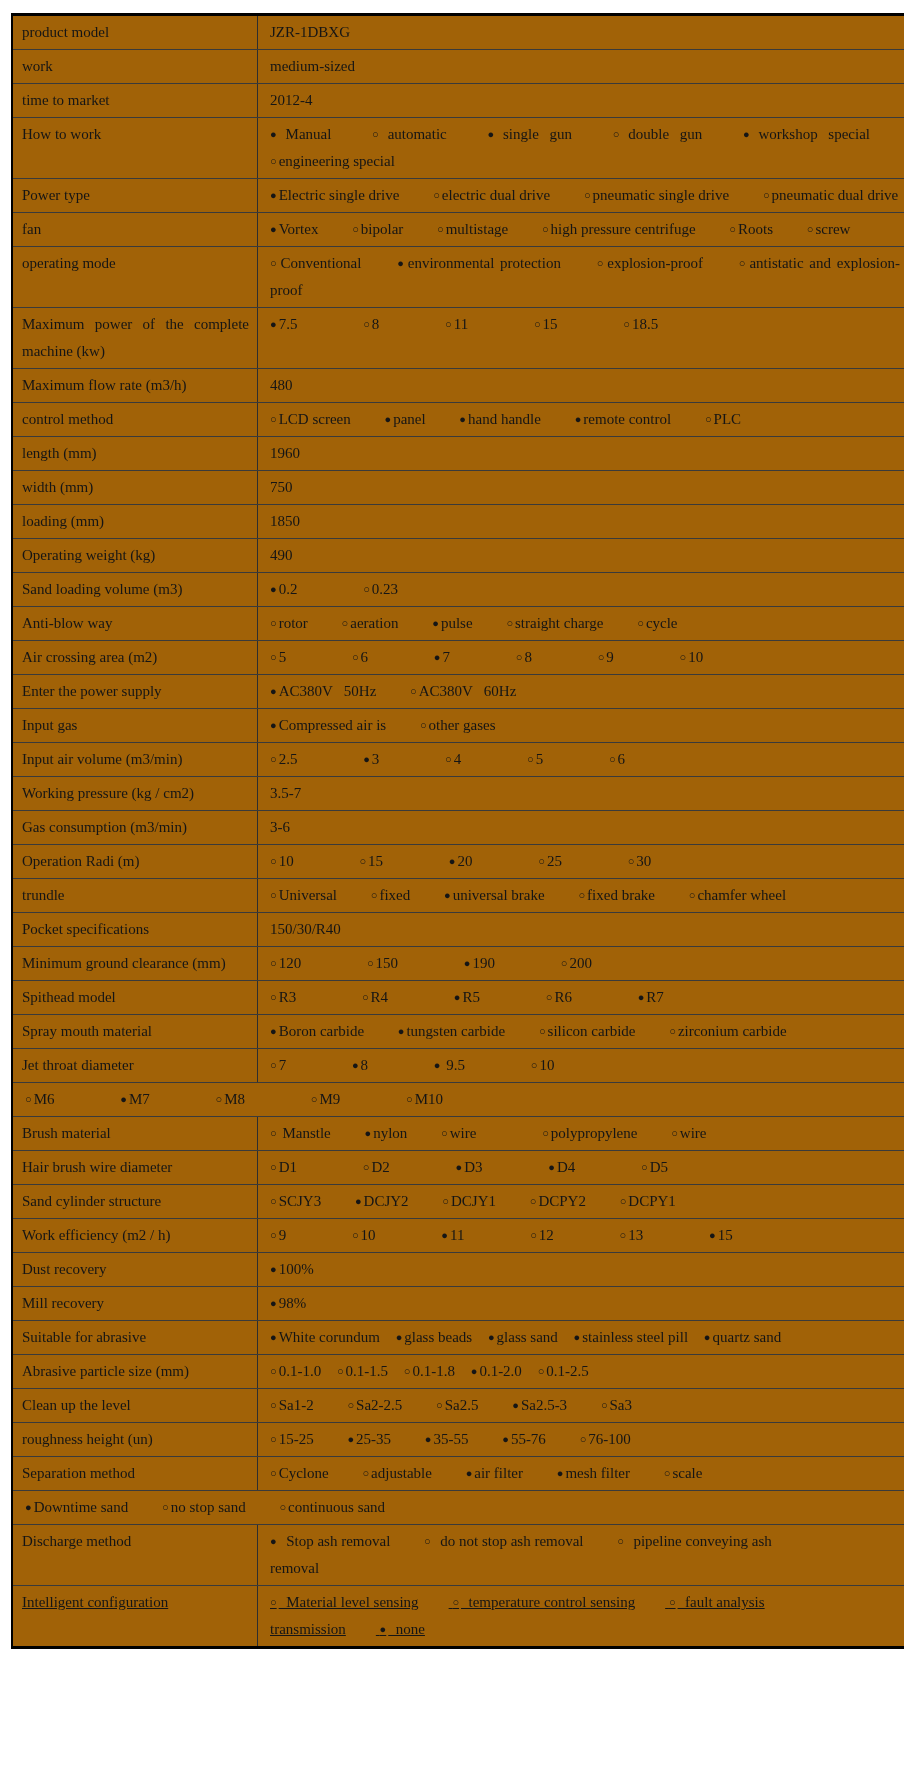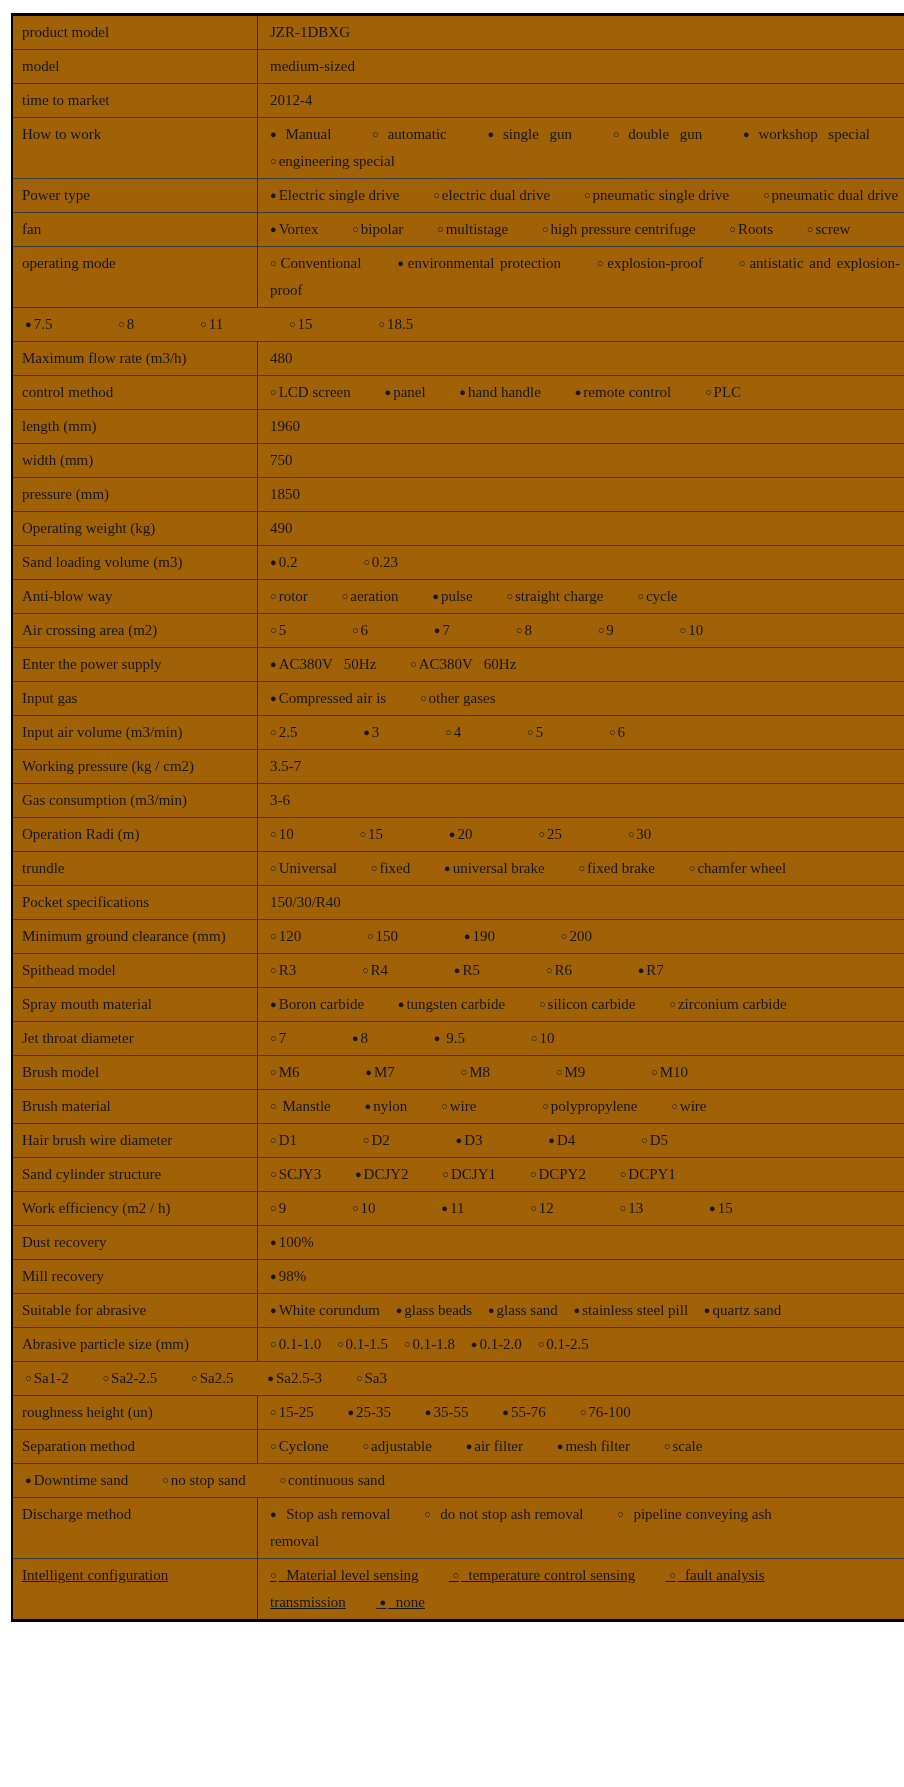--- a/index.html
+++ b/index.html
@@ -32,21 +32,21 @@
 </style>
 </head>
 <body>
 
 <div class="spec-table" id="spec-table">
     <div class="row">
       <div class="cell label">product model</div>
       <div class="cell value"><span class="val-text">JZR-1DBXG</span></div>
     </div>
     <div class="row">
-      <div class="cell label">model</div>
+      <div class="cell label">work</div>
       <div class="cell value"><span class="val-text">medium-sized</span></div>
     </div>
     <div class="row">
       <div class="cell label">time to market</div>
       <div class="cell value"><span class="val-text">2012-4</span></div>
     </div>
     <div class="row">
       <div class="cell label">How to work</div>
       <div class="cell value"><span class="opt"><span class="bullet">●</span><span class="opt-text">Manual</span></span> <span class="opt"><span class="bullet">○</span><span class="opt-text">automatic</span></span> <span class="opt"><span class="bullet">●</span><span class="opt-text">single gun</span></span> <span class="opt"><span class="bullet">○</span><span class="opt-text">double gun</span></span> <span class="opt"><span class="bullet">●</span><span class="opt-text">workshop special</span></span> <span class="opt"><span class="bullet">○</span><span class="opt-text">engineering special</span></span> </div>
     </div>
@@ -56,40 +56,41 @@
     </div>
     <div class="row">
       <div class="cell label">fan</div>
       <div class="cell value"><span class="opt"><span class="bullet">●</span><span class="opt-text">Vortex</span></span> <span class="opt"><span class="bullet">○</span><span class="opt-text">bipolar</span></span> <span class="opt"><span class="bullet">○</span><span class="opt-text">multistage</span></span> <span class="opt"><span class="bullet">○</span><span class="opt-text">high pressure centrifuge</span></span> <span class="opt"><span class="bullet">○</span><span class="opt-text">Roots</span></span> <span class="opt"><span class="bullet">○</span><span class="opt-text">screw</span></span> </div>
     </div>
     <div class="row">
       <div class="cell label">operating mode</div>
       <div class="cell value"><span class="opt"><span class="bullet">○</span><span class="opt-text">Conventional</span></span> <span class="opt"><span class="bullet">●</span><span class="opt-text">environmental protection</span></span> <span class="opt"><span class="bullet">○</span><span class="opt-text">explosion-proof</span></span> <span class="opt"><span class="bullet">○</span><span class="opt-text">antistatic and explosion-proof</span></span> </div>
     </div>
     <div class="row">
+      <div class="cell label">Maximum power of the complete machine (kw)</div>
       <div class="cell value"><span class="opt wide"><span class="bullet">●</span><span class="opt-text">7.5</span></span> <span class="opt wide"><span class="bullet">○</span><span class="opt-text">8</span></span> <span class="opt wide"><span class="bullet">○</span><span class="opt-text">11</span></span> <span class="opt wide"><span class="bullet">○</span><span class="opt-text">15</span></span> <span class="opt wide"><span class="bullet">○</span><span class="opt-text">18.5</span></span> </div>
     </div>
     <div class="row">
       <div class="cell label">Maximum flow rate (m3/h)</div>
       <div class="cell value"><span class="val-text">480</span></div>
     </div>
     <div class="row">
       <div class="cell label">control method</div>
       <div class="cell value"><span class="opt"><span class="bullet">○</span><span class="opt-text">LCD screen</span></span> <span class="opt"><span class="bullet">●</span><span class="opt-text">panel</span></span> <span class="opt"><span class="bullet">●</span><span class="opt-text">hand handle</span></span> <span class="opt"><span class="bullet">●</span><span class="opt-text">remote control</span></span> <span class="opt wide"><span class="bullet">○</span><span class="opt-text">PLC</span></span> </div>
     </div>
     <div class="row">
       <div class="cell label">length (mm)</div>
       <div class="cell value"><span class="val-text">1960</span></div>
     </div>
     <div class="row">
       <div class="cell label">width (mm)</div>
       <div class="cell value"><span class="val-text">750</span></div>
     </div>
     <div class="row">
-      <div class="cell label">pressure (mm)</div>
+      <div class="cell label">loading (mm)</div>
       <div class="cell value"><span class="val-text">1850</span></div>
     </div>
     <div class="row">
       <div class="cell label">Operating weight (kg)</div>
       <div class="cell value"><span class="val-text">490</span></div>
     </div>
     <div class="row">
       <div class="cell label">Sand loading volume (m3)</div>
       <div class="cell value"><span class="opt wide"><span class="bullet">●</span><span class="opt-text">0.2</span></span> <span class="opt wide"><span class="bullet">○</span><span class="opt-text">0.23</span></span> </div>
     </div>
@@ -143,21 +144,20 @@
     </div>
     <div class="row">
       <div class="cell label">Spray mouth material</div>
       <div class="cell value"><span class="opt"><span class="bullet">●</span><span class="opt-text">Boron carbide</span></span> <span class="opt"><span class="bullet">●</span><span class="opt-text">tungsten carbide</span></span> <span class="opt"><span class="bullet">○</span><span class="opt-text">silicon carbide</span></span> <span class="opt"><span class="bullet">○</span><span class="opt-text">zirconium carbide</span></span> </div>
     </div>
     <div class="row">
       <div class="cell label">Jet throat diameter</div>
       <div class="cell value"><span class="opt wide"><span class="bullet">○</span><span class="opt-text">7</span></span> <span class="opt wide"><span class="bullet">●</span><span class="opt-text">8</span></span> <span class="opt wide"><span class="bullet">●</span><span class="opt-text"> 9.5</span></span> <span class="opt wide"><span class="bullet">○</span><span class="opt-text">10</span></span> </div>
     </div>
     <div class="row">
-      <div class="cell label">Brush model</div>
       <div class="cell value"><span class="opt wide"><span class="bullet">○</span><span class="opt-text">M6</span></span> <span class="opt wide"><span class="bullet">●</span><span class="opt-text">M7</span></span> <span class="opt wide"><span class="bullet">○</span><span class="opt-text">M8</span></span> <span class="opt wide"><span class="bullet">○</span><span class="opt-text">M9</span></span> <span class="opt wide"><span class="bullet">○</span><span class="opt-text">M10</span></span> </div>
     </div>
     <div class="row">
       <div class="cell label">Brush material</div>
       <div class="cell value"><span class="opt"><span class="bullet">○</span><span class="opt-text"> Manstle</span></span> <span class="opt"><span class="bullet">●</span><span class="opt-text">nylon</span></span> <span class="opt wide"><span class="bullet">○</span><span class="opt-text">wire</span></span> <span class="opt"><span class="bullet">○</span><span class="opt-text">polypropylene</span></span> <span class="opt wide"><span class="bullet">○</span><span class="opt-text">wire</span></span> </div>
     </div>
     <div class="row">
       <div class="cell label">Hair brush wire diameter</div>
       <div class="cell value"><span class="opt wide"><span class="bullet">○</span><span class="opt-text">D1</span></span> <span class="opt wide"><span class="bullet">○</span><span class="opt-text">D2</span></span> <span class="opt wide"><span class="bullet">●</span><span class="opt-text">D3</span></span> <span class="opt wide"><span class="bullet">●</span><span class="opt-text">D4</span></span> <span class="opt wide"><span class="bullet">○</span><span class="opt-text">D5</span></span> </div>
     </div>
@@ -179,20 +179,21 @@
     </div>
     <div class="row">
       <div class="cell label">Suitable for abrasive</div>
       <div class="cell value tight"><span class="opt"><span class="bullet">●</span><span class="opt-text">White corundum</span></span> <span class="opt"><span class="bullet">●</span><span class="opt-text">glass beads</span></span> <span class="opt"><span class="bullet">●</span><span class="opt-text">glass sand</span></span> <span class="opt"><span class="bullet">●</span><span class="opt-text">stainless steel pill</span></span> <span class="opt"><span class="bullet">●</span><span class="opt-text">quartz sand</span></span> </div>
     </div>
     <div class="row">
       <div class="cell label">Abrasive particle size (mm)</div>
       <div class="cell value tight"><span class="opt"><span class="bullet">○</span><span class="opt-text">0.1-1.0</span></span> <span class="opt"><span class="bullet">○</span><span class="opt-text">0.1-1.5</span></span> <span class="opt"><span class="bullet">○</span><span class="opt-text">0.1-1.8</span></span> <span class="opt"><span class="bullet">●</span><span class="opt-text">0.1-2.0</span></span> <span class="opt"><span class="bullet">○</span><span class="opt-text">0.1-2.5</span></span> </div>
     </div>
     <div class="row">
+      <div class="cell label">Clean up the level</div>
       <div class="cell value"><span class="opt"><span class="bullet">○</span><span class="opt-text">Sa1-2</span></span> <span class="opt"><span class="bullet">○</span><span class="opt-text">Sa2-2.5</span></span> <span class="opt"><span class="bullet">○</span><span class="opt-text">Sa2.5</span></span> <span class="opt"><span class="bullet">●</span><span class="opt-text">Sa2.5-3</span></span> <span class="opt wide"><span class="bullet">○</span><span class="opt-text">Sa3</span></span> </div>
     </div>
     <div class="row">
       <div class="cell label">roughness height (un)</div>
       <div class="cell value"><span class="opt"><span class="bullet">○</span><span class="opt-text">15-25</span></span> <span class="opt"><span class="bullet">●</span><span class="opt-text">25-35</span></span> <span class="opt"><span class="bullet">●</span><span class="opt-text">35-55</span></span> <span class="opt"><span class="bullet">●</span><span class="opt-text">55-76</span></span> <span class="opt"><span class="bullet">○</span><span class="opt-text">76-100</span></span> </div>
     </div>
     <div class="row">
       <div class="cell label">Separation method</div>
       <div class="cell value"><span class="opt"><span class="bullet">○</span><span class="opt-text">Cyclone</span></span> <span class="opt"><span class="bullet">○</span><span class="opt-text">adjustable</span></span> <span class="opt"><span class="bullet">●</span><span class="opt-text">air filter</span></span> <span class="opt"><span class="bullet">●</span><span class="opt-text">mesh filter</span></span> <span class="opt"><span class="bullet">○</span><span class="opt-text">scale</span></span> </div>
     </div>

